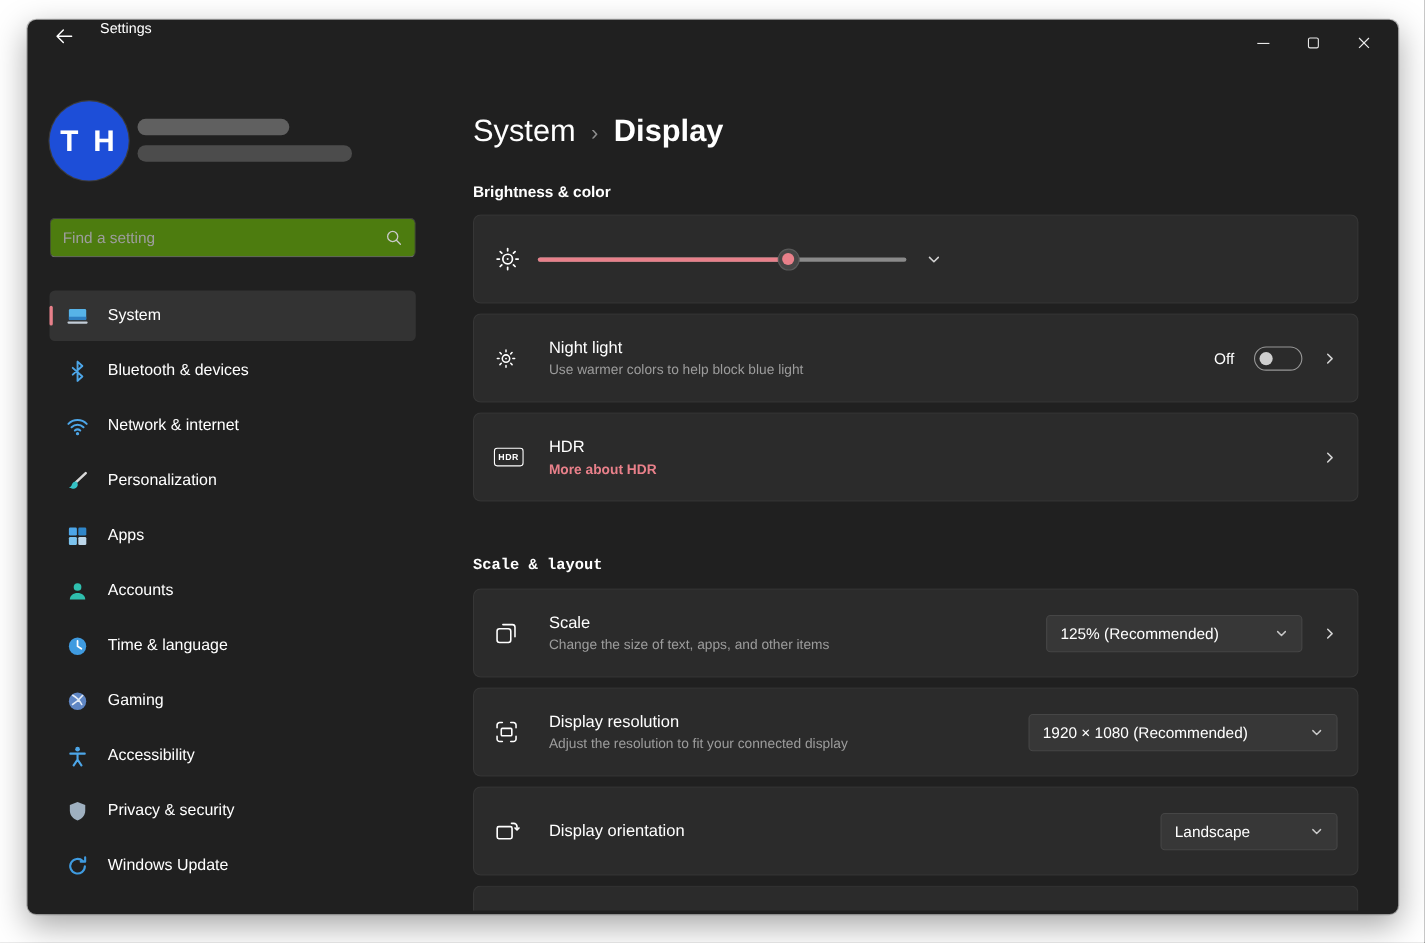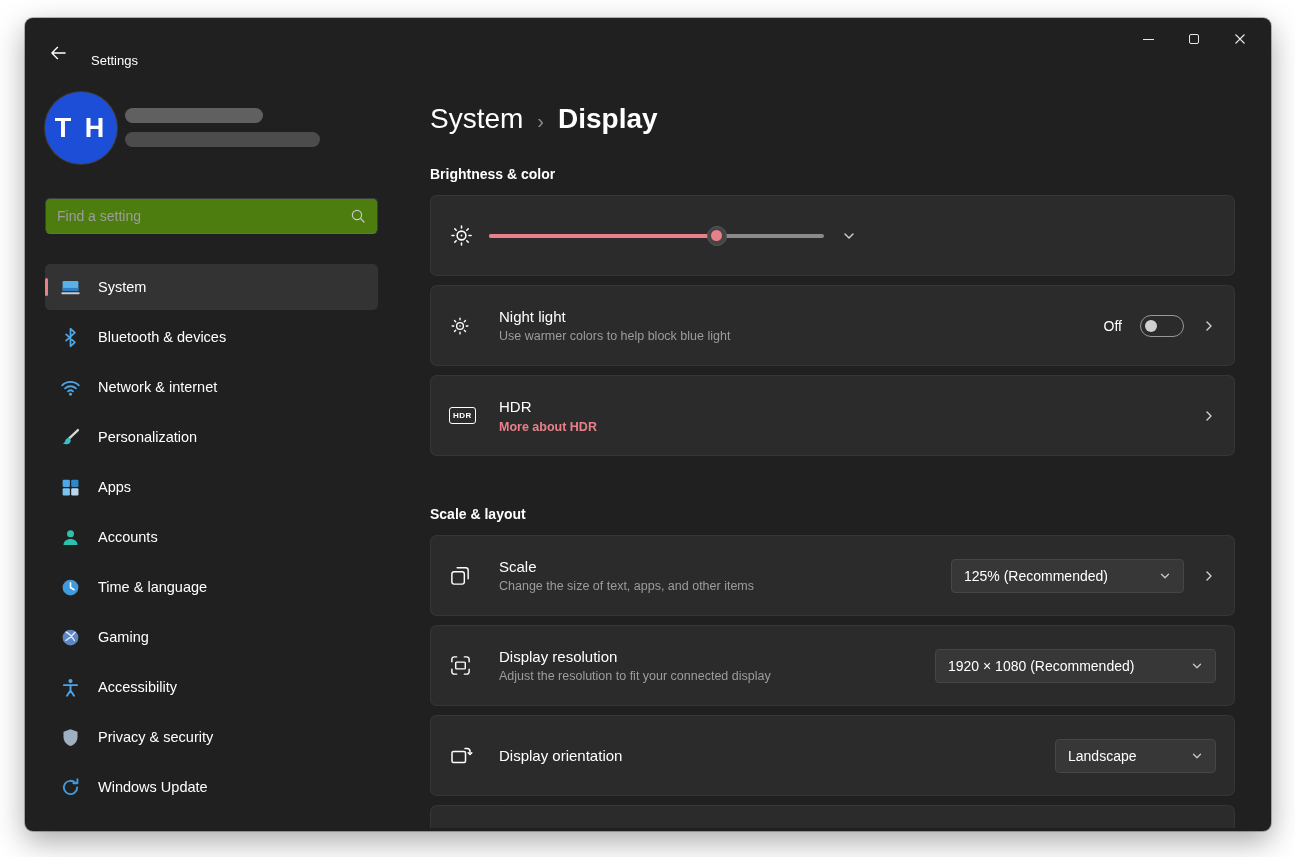--- a/index.html
+++ b/index.html
@@ -6,21 +6,21 @@
   * { margin:0; padding:0; box-sizing:border-box; }
   html,body { width:1295px; height:857px; background:#ffffff; font-family:"Liberation Sans","DejaVu Sans",sans-serif; overflow:hidden; }
 
   .window {
     position:absolute; left:25px; top:18px; width:1246px; height:813px;
     background:#202020; color:#ffffff; border-radius:8px; overflow:hidden;
     box-shadow:0 10px 30px rgba(0,0,0,0.35), 0 0 0 1px rgba(0,0,0,0.25);
   }
 
   
-  .titlebar { position:relative; height:50px; display:flex; align-items:flex-end; padding-left:16px; gap:16px; }
+  .titlebar { position:relative; height:50px; display:flex; align-items:flex-start; padding-left:16px; gap:16px; }
   .back-btn { width:34px; height:30px; display:flex; align-items:center; justify-content:center; border-radius:5px; cursor:pointer; }
   .back-btn svg { display:block; }
   .win-title { font-size:13px; color:#ffffff; }
   .caption-buttons { position:absolute; top:4px; right:8px; display:flex; }
   .cap-btn { width:46px; height:34px; display:flex; align-items:center; justify-content:center; cursor:pointer; }
   .glyph-min { width:11px; height:1px; background:#e8e8e8; }
   .glyph-max { width:10px; height:10px; border:1.2px solid #e8e8e8; border-radius:2px; }
 
   
   .app-body { display:flex; height:calc(100% - 50px); }
@@ -49,21 +49,21 @@
   .nav-icon svg { width:21px; height:21px; display:block; }
 
   
   .main { flex:1; padding:30px 36px 0 32px; overflow:hidden; }
   .breadcrumb { display:flex; align-items:center; gap:14px; font-size:28px; line-height:38px; }
   .crumb-parent { font-weight:400; cursor:pointer; }
   .crumb-sep { color:#8d8d8d; font-size:20px; padding-top:4px; }
   .crumb-current { font-weight:600; }
 
   .section-title { font-size:14px; font-weight:700; margin-top:26px; margin-bottom:13px; }
-  .section-title.second { margin-top:50px; }
+  .section-title.second { margin-top:50px;font-family:Liberation Mono, monospace; }
 
   .card { height:81px; background:#2b2b2b; border:1px solid rgba(255,255,255,0.055); border-radius:7px;
           display:flex; align-items:center; padding:0 18px; margin-bottom:9px; cursor:pointer; }
   .card-icon { width:40px; display:flex; align-items:center; }
   .card-text { flex:1; padding-left:10px; }
   .card-title { font-size:15px; color:#ffffff; }
   .card-sub { font-size:12.5px; color:#9c9c9c; margin-top:4px; }
   .card-right { display:flex; align-items:center; gap:18px; }
 
   .hdr-badge { border:1.6px solid #ffffff; border-radius:3px; font-size:8px; font-weight:700; letter-spacing:0.5px;

